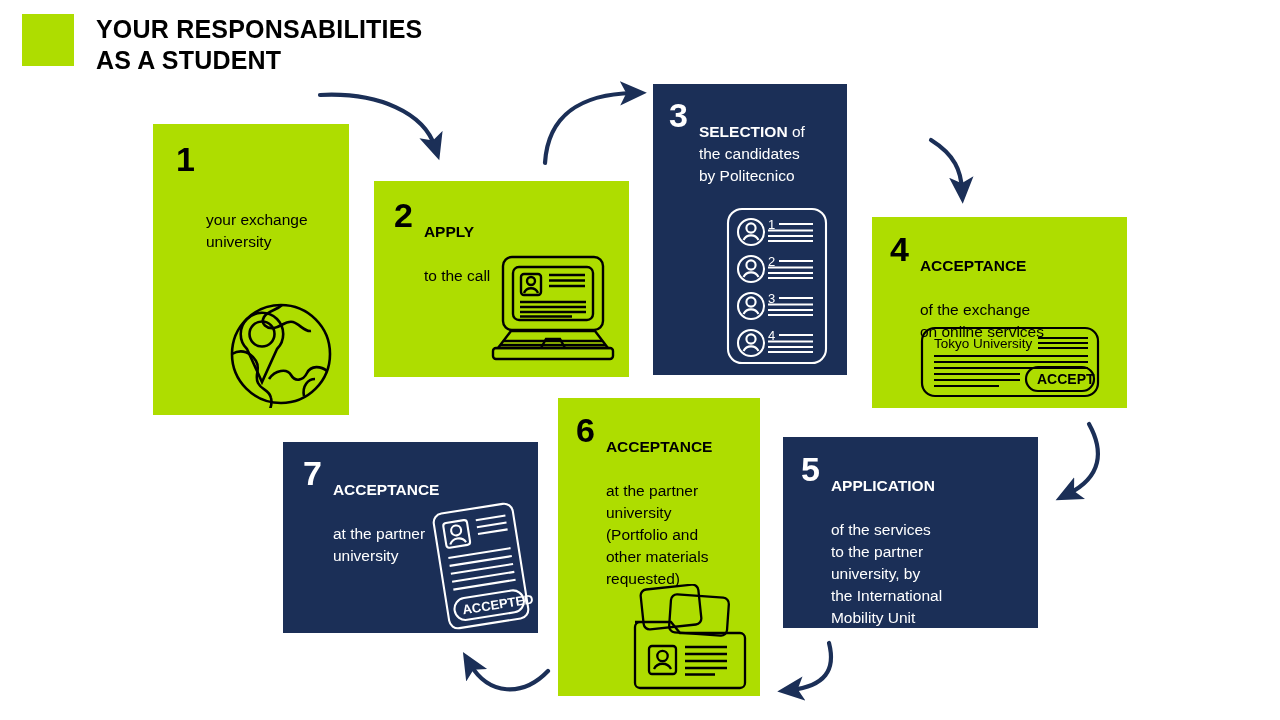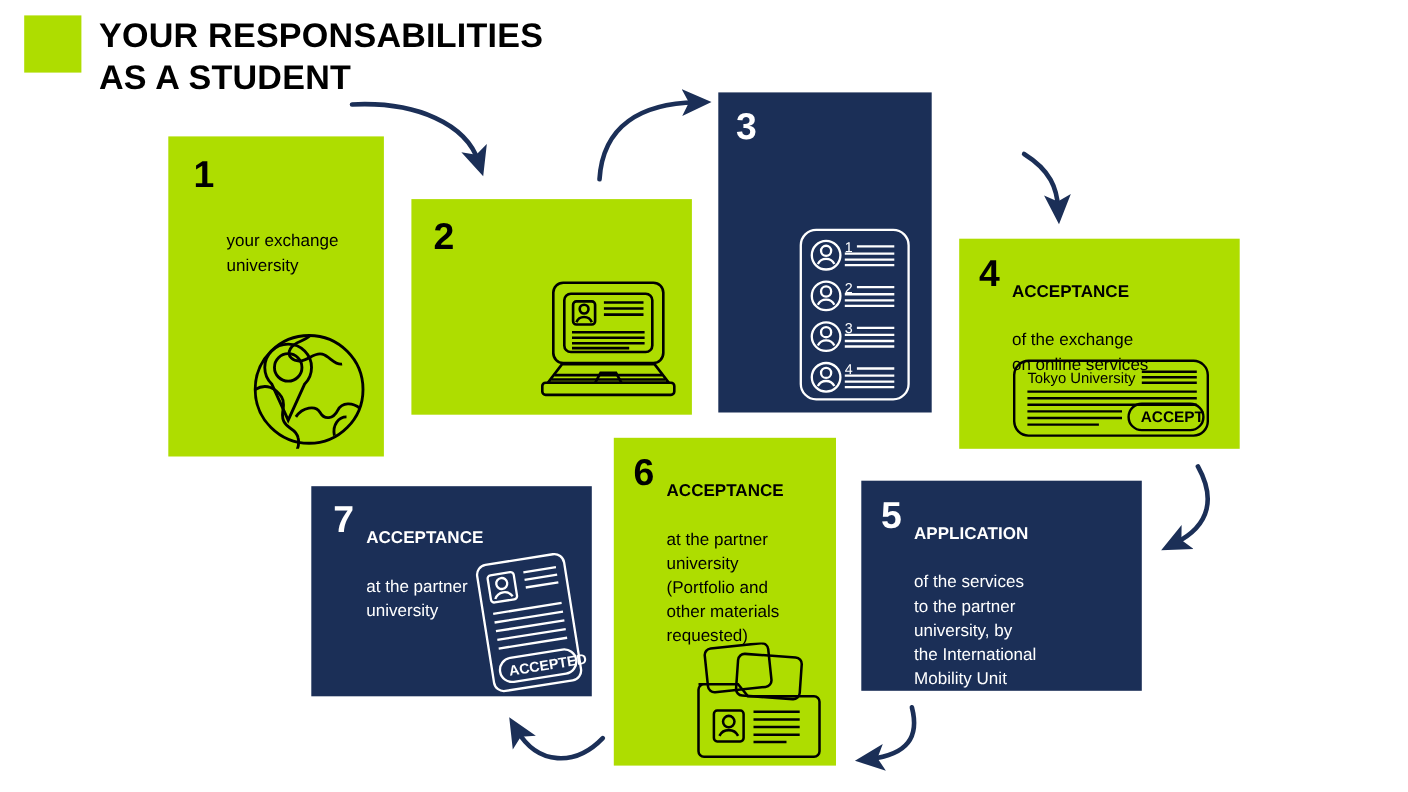--- a/index.html
+++ b/index.html
@@ -23,22 +23,22 @@
     display: flex;
     align-items: flex-start;
   }
   #header-swatch {
     width: 52px;
     height: 52px;
     background: #AEDD00;
     flex: 0 0 auto;
   }
   #header-title {
-    margin-left: 16px;
-    font-size: 31px;
+    margin-left: 22px;
+    font-size: 25px;
     font-weight: bold;
     line-height: 1.22;
     letter-spacing: 0.2px;
     color: #000000;
     white-space: pre-line;
   }
 
   
   .card {
     position: absolute;
@@ -124,20 +124,24 @@
       <path d="M60,101 c6,-9 18,-11 22,-4 c4,7 12,6 16,-2 c4,-8 14,-7 20,-2"></path>
       <path d="M73,27 c-6,6 -14,5 -18,12 c-4,7 3,12 10,11 c7,-1 12,-8 19,-6 c7,2 11,10 18,9"></path>
       <path d="M95,118 c-2,-10 4,-17 11,-17"></path>
     </svg>
   </div>
 </div>
 
 <div class="card green" style="left:374px; top:181px; width:255px; height:196px;">
   <div class="card-head" style="left:20px; top:18px; right:12px;">
     <div class="card-num">2</div>
+    <div class="card-text">
+      <span class="strong">APPLY</span><br>
+      <span>to the call</span>
+    </div>
   </div>
   <div class="icon-wrap" style="left:115px; top:72px;">
     <svg width="130" height="112" viewBox="0 0 130 112" fill="none" stroke="#000" stroke-width="2.4">
       <rect x="14" y="4" width="100" height="73" rx="9"></rect>
       <rect x="24" y="14" width="80" height="53" rx="6"></rect>
       <rect x="32" y="21" width="20" height="21" rx="3"></rect>
       <circle cx="42" cy="28" r="4"></circle>
       <path d="M35,40 a7.5,7.5 0 0,1 14,0"></path>
       <path d="M60,22 h36 M60,27.5 h36 M60,33 h36"></path>
       <path d="M31,49 h66 M31,54 h66 M31,59 h66 M31,63.5 h52"></path>
@@ -145,20 +149,25 @@
       <path d="M15,88 h98 M12,92 h104"></path>
       <rect x="4" y="95" width="120" height="11" rx="3"></rect>
       <path d="M52,95 l5,-9 h14 l5,9"></path>
     </svg>
   </div>
 </div>
 
 <div class="card navy" style="left:653px; top:84px; width:194px; height:291px;">
   <div class="card-head" style="left:16px; top:15px; right:10px;">
     <div class="card-num">3</div>
+    <div class="card-text">
+      <span class="strong">SELECTION</span><span> of
+the candidates
+by Politecnico</span>
+    </div>
   </div>
   <div class="icon-wrap" style="left:72px; top:122px;">
     <svg width="104" height="160" viewBox="0 0 104 160" fill="none" stroke="#ffffff" stroke-width="2.1">
       <rect x="3" y="3" width="98" height="154" rx="14"></rect>
       <g>
         <circle cx="26" cy="26" r="13"></circle>
         <circle cx="26" cy="22" r="4.6"></circle>
         <path d="M18.5,34 a8.4,8.4 0 0,1 15,0"></path>
         <text x="43" y="23" fill="#ffffff" stroke="none" font-size="13" font-family="Liberation Sans, sans-serif">1</text>
         <path d="M54,18 h34 M43,24.5 h45 M43,30 h45 M43,35 h45"></path>

